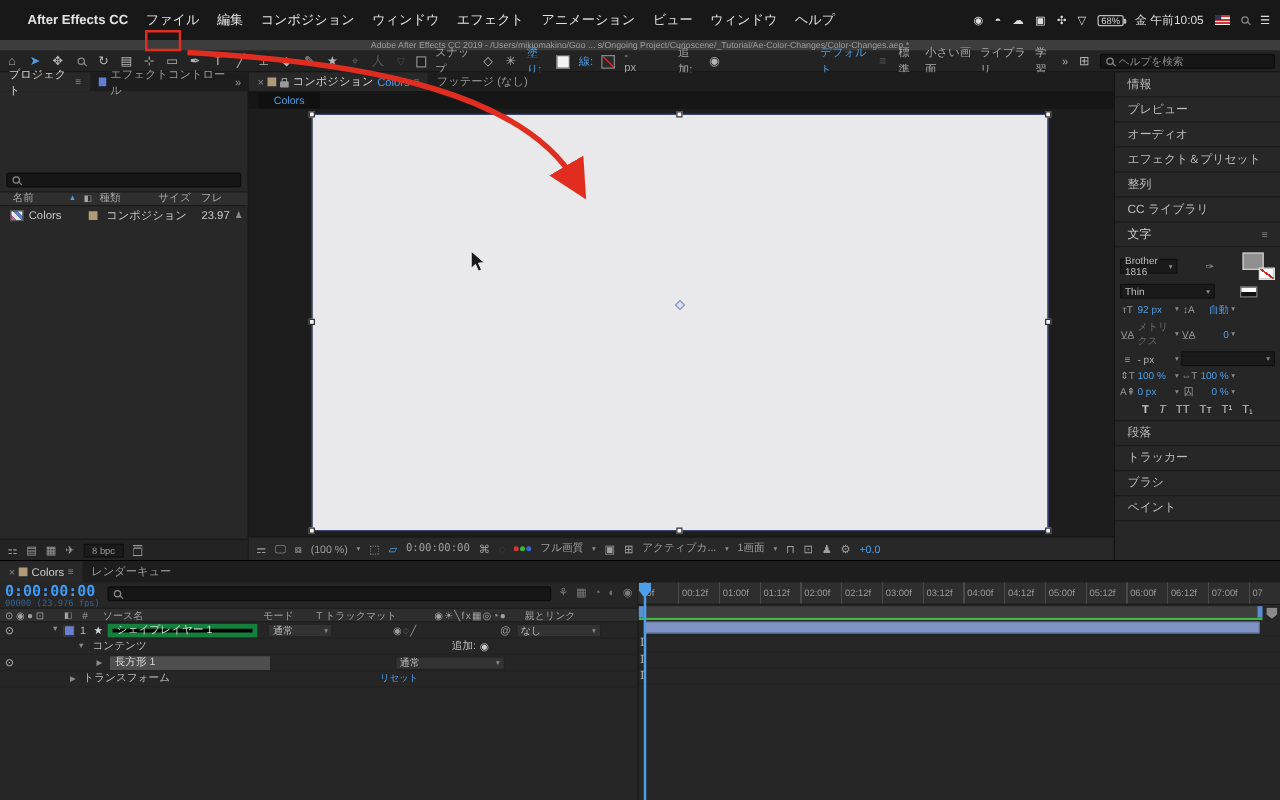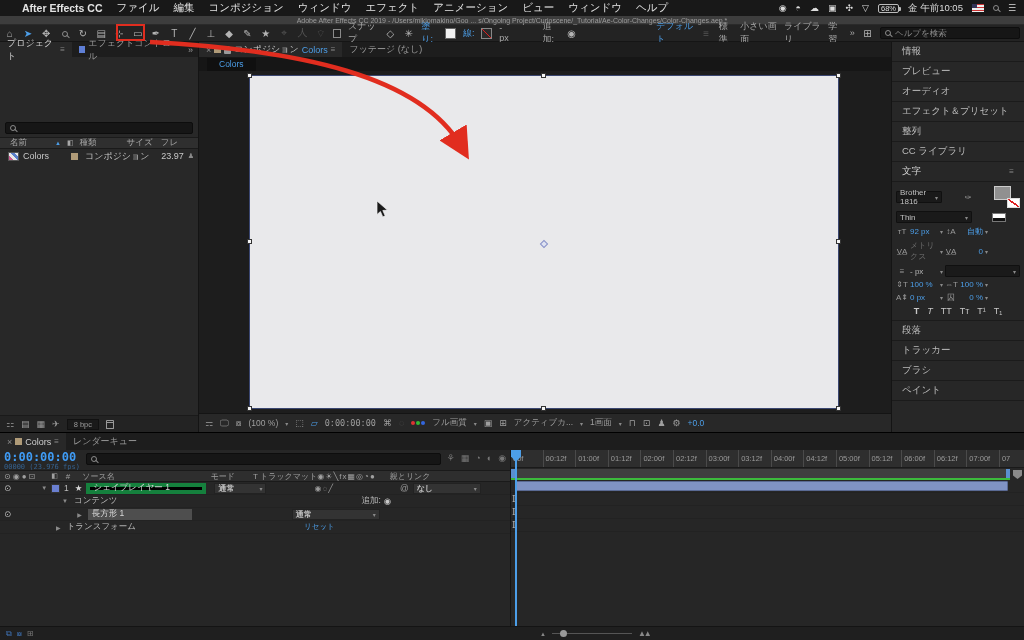--- a/index.html
+++ b/index.html
@@ -3,21 +3,21 @@
 <meta charset="utf-8">
 <style>
   * { margin:0; padding:0; box-sizing:border-box; }
   html,body { background:#000; }
   .screen {
     position:relative; width:1024px; height:640px; overflow:hidden;
     background:#262626; font-family:"Liberation Sans","DejaVu Sans",sans-serif;
     color:#c3c3c3; -webkit-font-smoothing:antialiased;
   }
   
-  .menubar { height:16px; background:#181818; display:flex; align-items:center;
+  .menubar { height:32px; background:#181818; display:flex; align-items:center;
     padding:0 8px; font-size:10.5px; color:#e3e3e3; gap:14px; }
   .menubar .apple { font-size:11px; color:#eee; }
   .menubar .app { font-weight:bold; }
   .mb-right { margin-left:auto; display:flex; align-items:center; gap:9px; color:#ddd; font-size:9px; }
   .battery { border:1px solid #bbb; border-radius:2px; font-size:7.5px; padding:0 2px; height:9px;
     display:flex; align-items:center; color:#ddd; position:relative; }
   .battery::after { content:""; position:absolute; right:-3px; top:2.5px; width:2px; height:4px; background:#bbb; border-radius:0 1px 1px 0; }
   .flag { width:12px; height:8px; background:repeating-linear-gradient(#c33 0 1.5px,#eee 1.5px 3px); position:relative; }
   .flag::before { content:""; position:absolute; width:5px; height:4px; background:#335; }
   .clock { font-size:9.5px; }
@@ -108,21 +108,21 @@
   .tl-tc { color:#3f9bf4; font-weight:bold; font-size:12px; font-family:"DejaVu Sans Mono",monospace; line-height:11px; }
   .tl-frames { color:#35618e; font-size:7px; font-family:"DejaVu Sans Mono",monospace; }
   .tl-search { flex:1; height:12px; margin-top:1px; }
   .tl-info-ics { display:flex; gap:6px; color:#777; font-size:9px; margin-top:1px; }
   .tl-cols { height:12px; background:#2e2e2e; border-top:1px solid #1a1a1a; border-bottom:1px solid #1a1a1a;
     display:flex; align-items:center; font-size:8px; color:#a0a0a0; }
   .tl-row { height:13px; display:flex; align-items:center; font-size:8.5px; color:#bdbdbd; border-bottom:1px solid #222; }
   .sw { width:9px; height:9px; background:#6a7fd0; border:1px solid #333; }
   .namebox { background:#000000; border:4px solid #15803d; height:11px; display:flex; align-items:center; padding:0 3px; color:#d8d8d8; }
   .graybox { background:#4e4e4e; height:11px; display:flex; align-items:center; padding:0 4px; color:#d8d8d8; }
-  .mini-dd { background:#333; border:1px solid #222; height:11px; display:flex; align-items:center; gap:3px; padding:0 3px; font-size:8px; color:#c0c0c0;font-weight:bold; }
+  .mini-dd { background:#333; border:1px solid #222; height:11px; display:flex; align-items:center; gap:3px; padding:0 3px; font-size:8px; color:#c0c0c0; }
   .bluelink { color:#4c9ee8; font-size:7.5px; }
   .tl-right { flex:1; position:relative; display:flex; flex-direction:column; min-width:0; background:#262626; }
   .ruler { height:18px; background:#2e2e2e; border-bottom:1px solid #1a1a1a; display:flex; align-items:center;
     padding-left:2px; overflow:hidden; position:relative;
     background-image:repeating-linear-gradient(90deg,transparent 0 31.6px,#4a4a4a 31.6px 32.6px); }
   .ruler span { flex:0 0 32.6px; font-size:7.5px; color:#9a9a9a; }
   .workarea { height:9px; margin:1px 14px 0 0; background:#3f3f3f; border-radius:2px; position:relative; }
   .workarea::before,.workarea::after { content:""; position:absolute; top:0; width:4px; height:100%; background:#5a8fd0; }
   .workarea::before{left:0;} .workarea::after{right:0;}
   .wa-marker { position:absolute; right:2px; top:20px; width:9px; height:9px; background:#8a8a8a;
@@ -469,21 +469,21 @@
             <span>◉</span>
           </div>
         </div>
         <div class="tl-cols">
           <span style="margin-left:4px;letter-spacing:2px">⊙◉●⊡</span>
           <span style="margin-left:14px;font-size:7px">◧</span>
           <span style="margin-left:8px">#</span>
           <span style="margin-left:12px">ソース名</span>
           <span style="margin-left:96px">モード</span>
           <span style="margin-left:18px">T トラックマット</span>
-          <span style="margin-left:0;letter-spacing:1px">◉☀╲fx▦◎◔●</span>
+          <span style="margin-left:30px;letter-spacing:1px">◉☀╲fx▦◎◔●</span>
           <span style="margin-left:14px">親とリンク</span>
         </div>
         <div class="tl-row">
           <span style="margin-left:4px">⊙</span>
           <span style="margin-left:30px;font-size:6px;color:#8a8a8a">▼</span>
           <span class="sw" style="margin-left:4px"></span>
           <span style="margin-left:4px">1</span>
           <span style="margin-left:6px;color:#d8d8d8">★</span>
           <div class="namebox" style="width:120px;margin-left:4px">
             <span>シェイプレイヤー 1</span>
@@ -501,21 +501,21 @@
         </div>
         <div class="tl-row">
           <span style="margin-left:62px;font-size:6px;color:#8a8a8a">▼</span>
           <span style="margin-left:6px">コンテンツ</span>
           <span style="margin-left:244px;color:#bdbdbd">追加:</span>
           <span style="margin-left:3px;color:#c8c8c8">◉</span>
         </div>
         <div class="tl-row">
           <span style="margin-left:4px">⊙</span>
           <span style="margin-left:66px;font-size:6px;color:#8a8a8a">▶</span>
-          <div class="graybox" style="width:104px;margin-left:6px">
+          <div class="graybox" style="width:128px;margin-left:6px">
             <span>長方形 1</span>
           </div>
           <div class="mini-dd" style="width:88px;margin-left:100px">
             <span>通常</span>
             <span class="dd-arrow" style="margin-left:auto">▾</span>
           </div>
         </div>
         <div class="tl-row">
           <span style="margin-left:56px;font-size:6px;color:#8a8a8a">▶</span>
           <span style="margin-left:6px">トランスフォーム</span>

